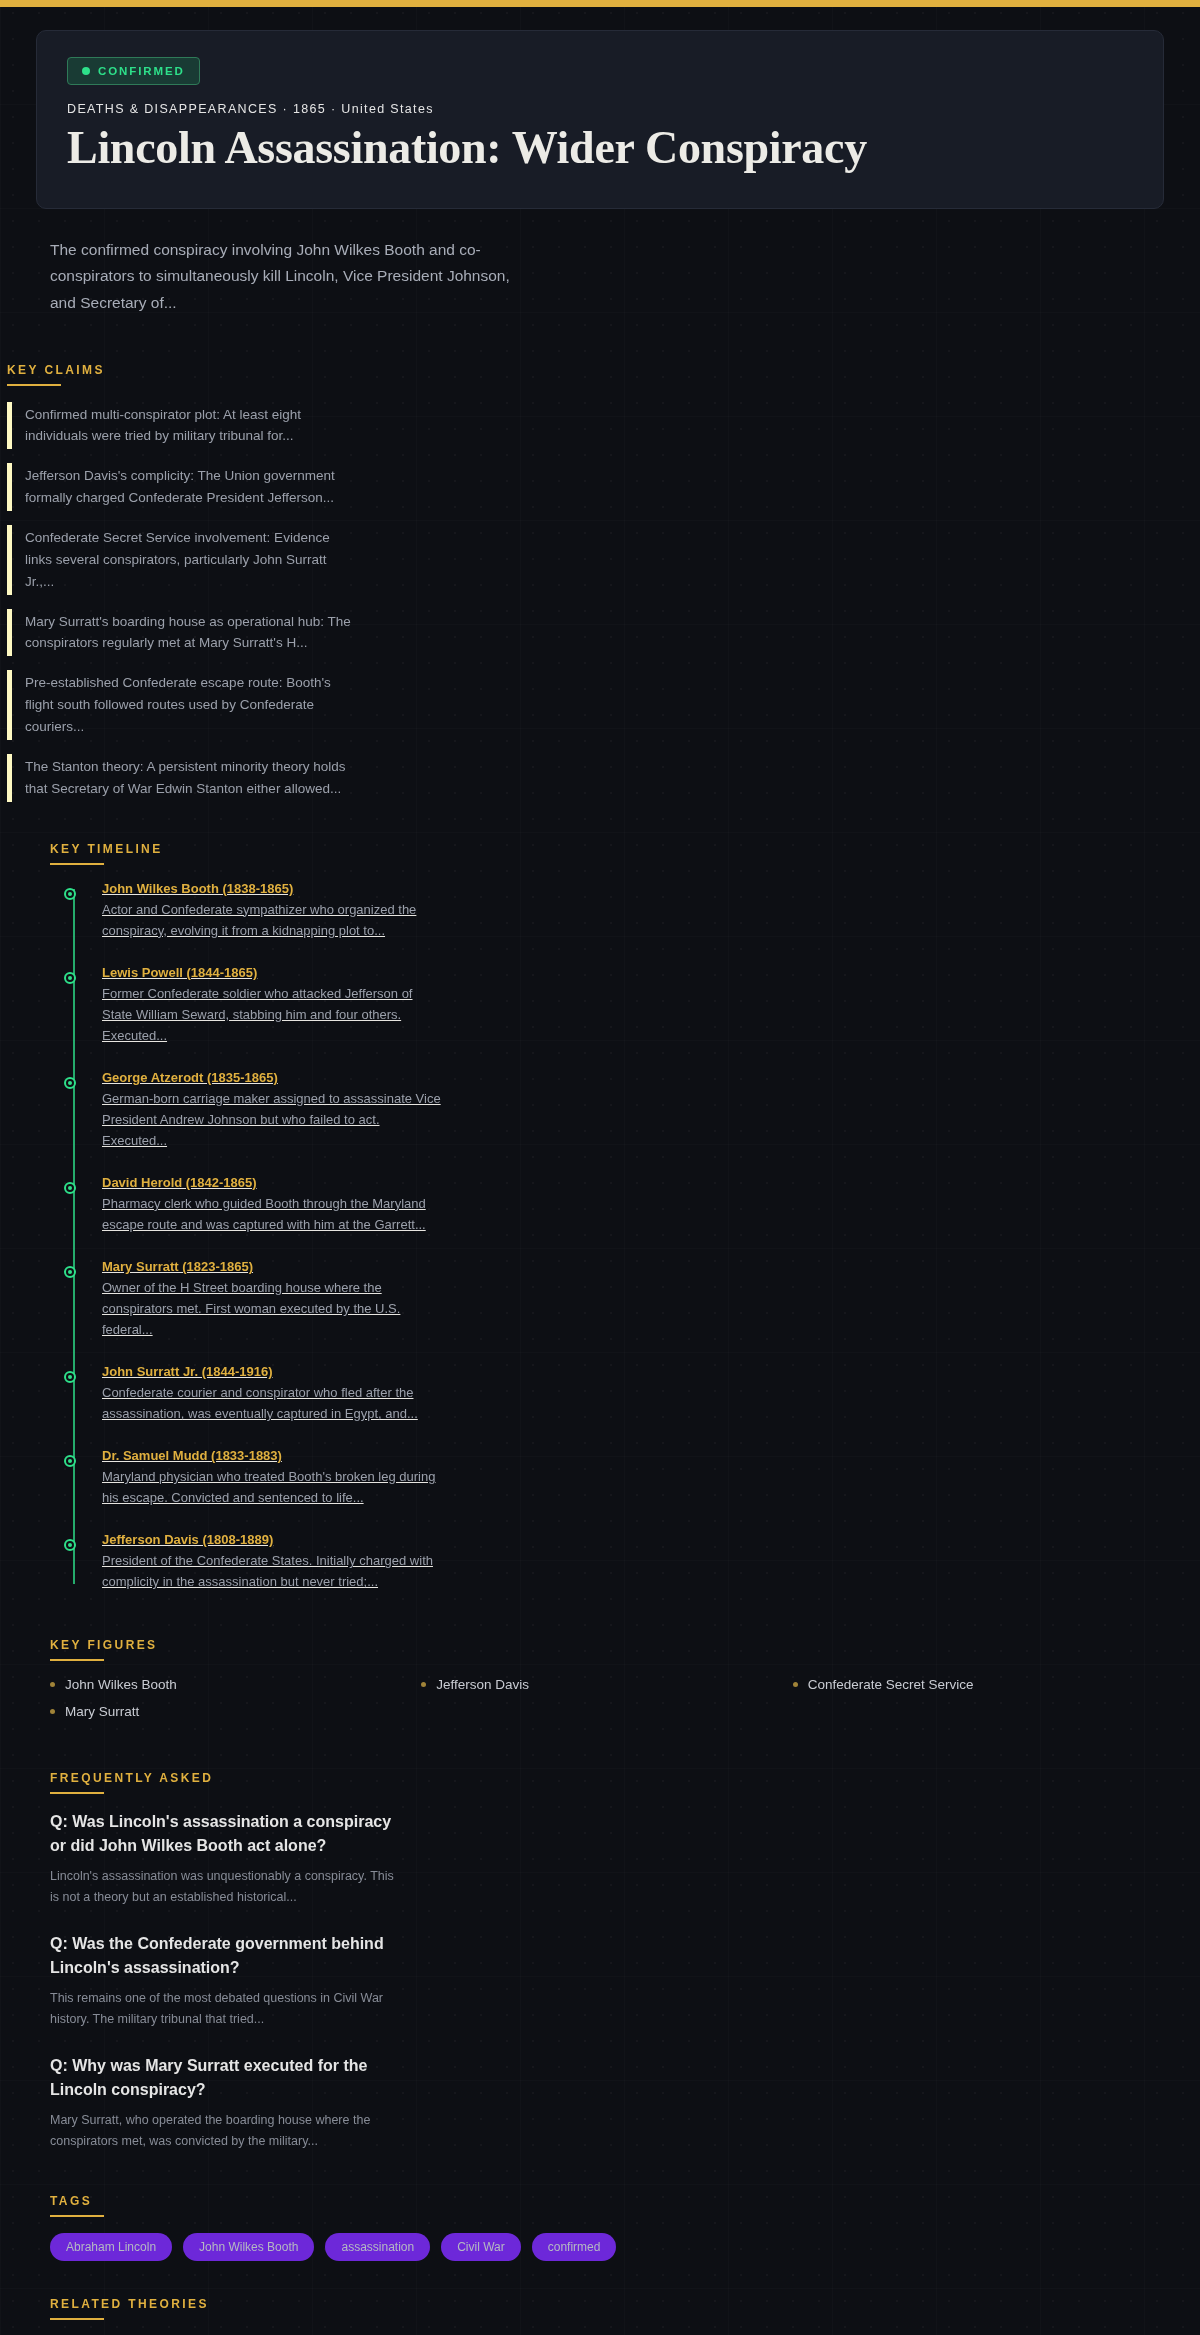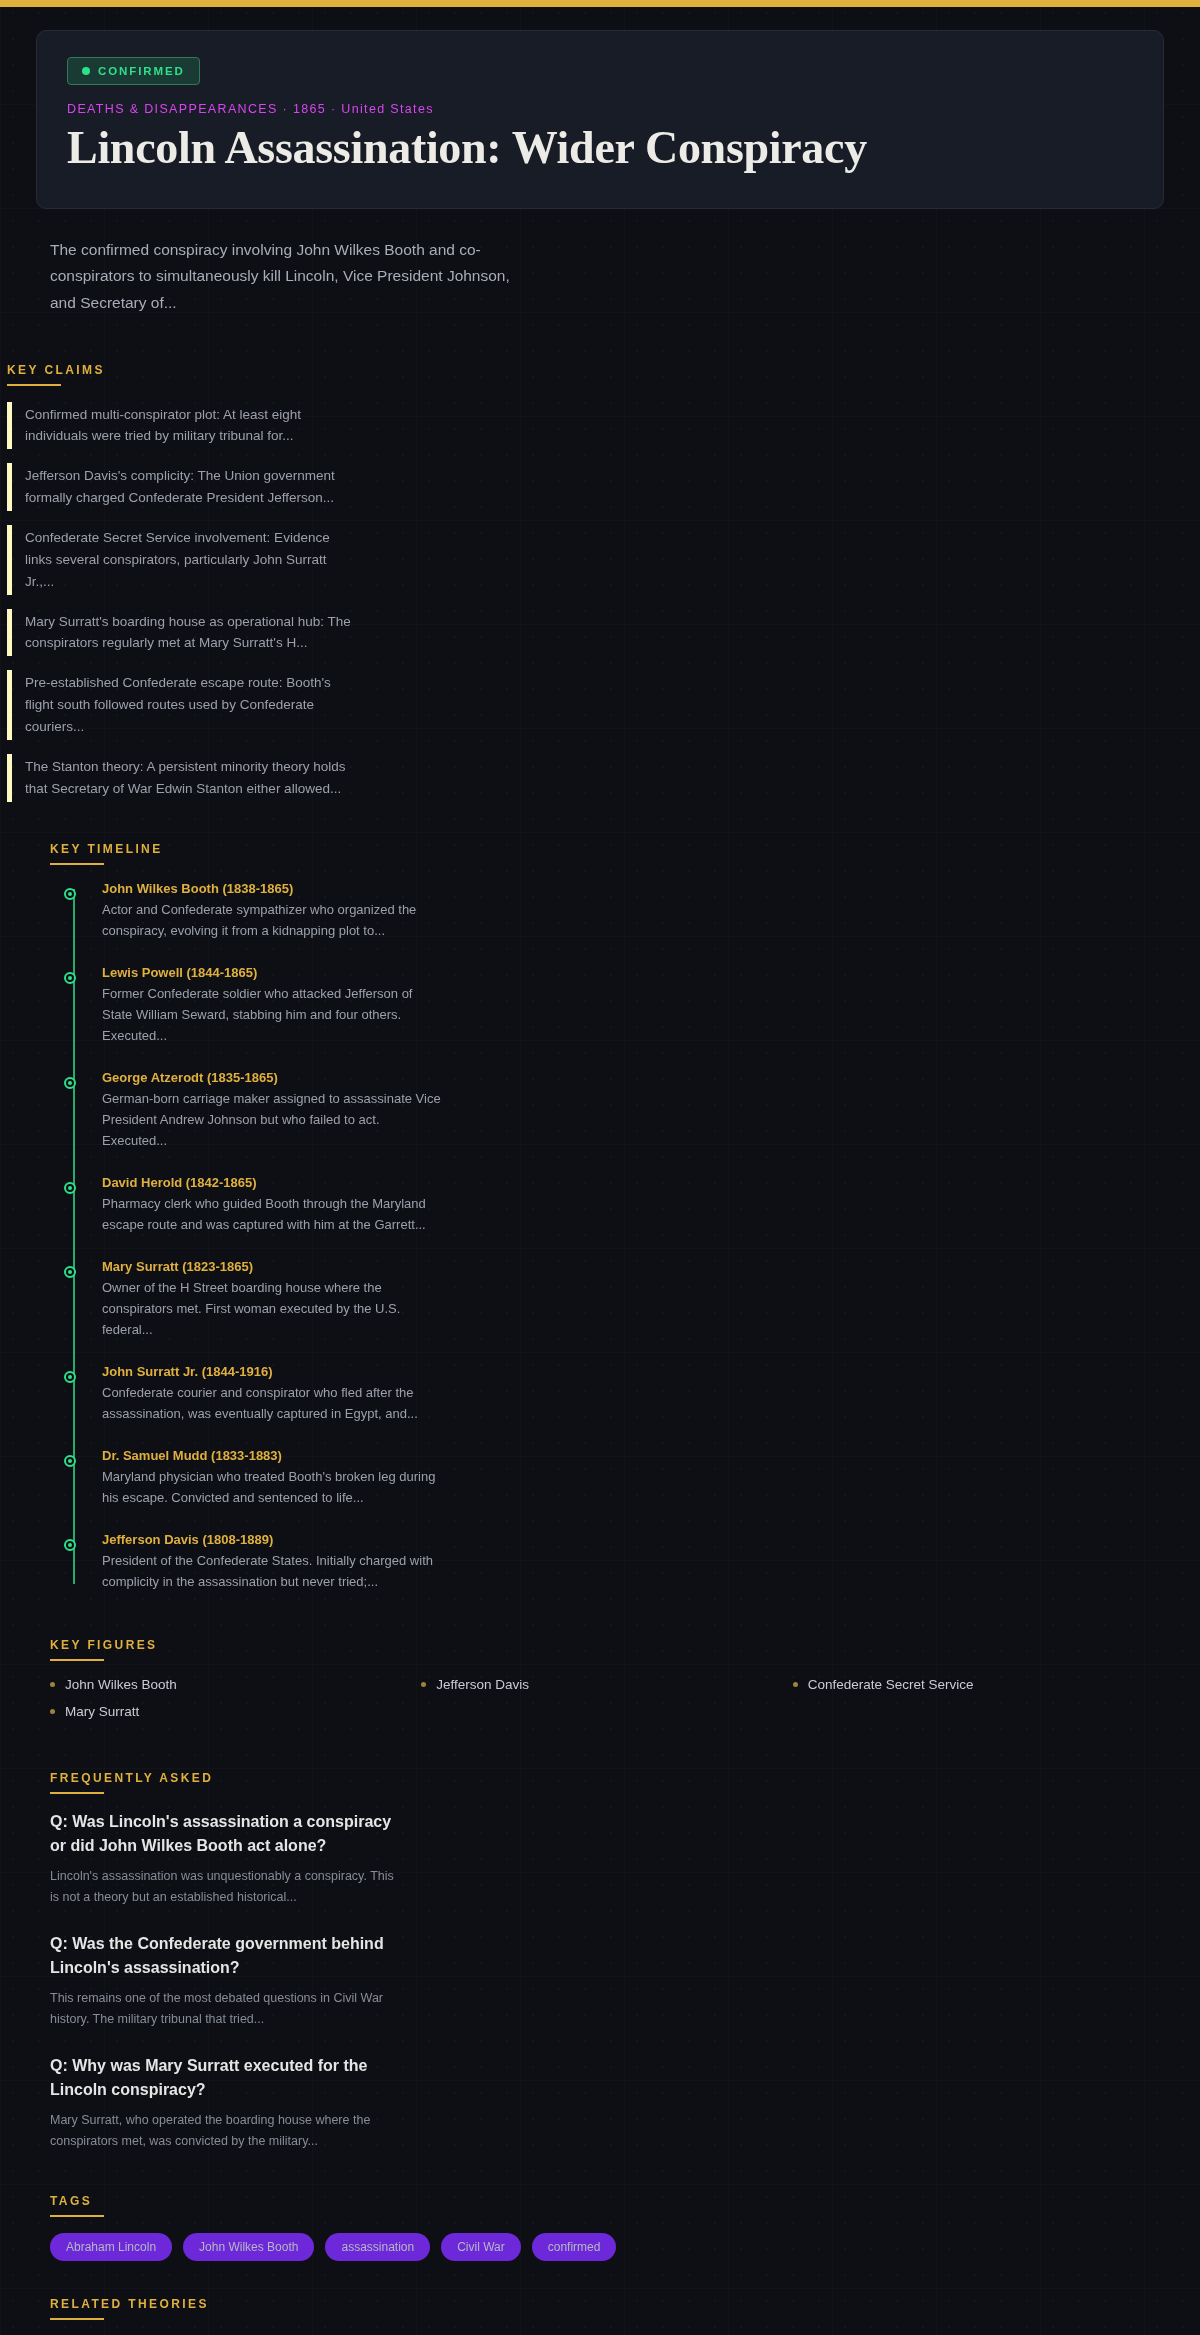--- a/index.html
+++ b/index.html
@@ -62,21 +62,21 @@
   .status-label {
     font-size: 11.5px;
     font-weight: bold;
     letter-spacing: 1.9px;
     color: #2ee08a;
   }
 
   .hero-meta {
     font-size: 12.5px;
     letter-spacing: 1.35px;
-    color: #d946ef;
+    color: #e5e5e5;
     margin-bottom: 7px;
   }
 
   .hero-title {
     font-family: "Liberation Serif", "DejaVu Serif", serif;
     font-weight: bold;
     font-size: 46px;
     line-height: 1.1;
     color: #ecebe6;
     letter-spacing: -0.3px;
@@ -133,20 +133,21 @@
     top: 8px;
     bottom: 8px;
     width: 2px;
     background: #2ee08a;
     opacity: 0.75;
   }
   .tl-item {
     position: relative;
     margin-bottom: 24px;
     padding-left: 16px;
+    text-decoration: underline;
   }
   .tl-marker {
     position: absolute;
     left: -22px;
     top: 7px;
     width: 12px;
     height: 12px;
     border-radius: 50%;
     border: 2px solid #2ee08a;
     background: #0d0f14;

